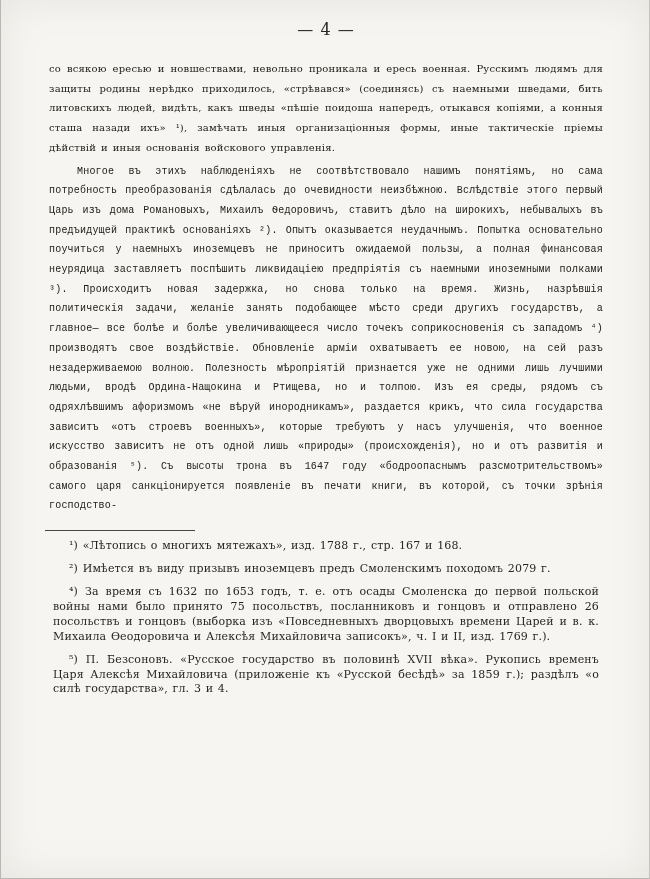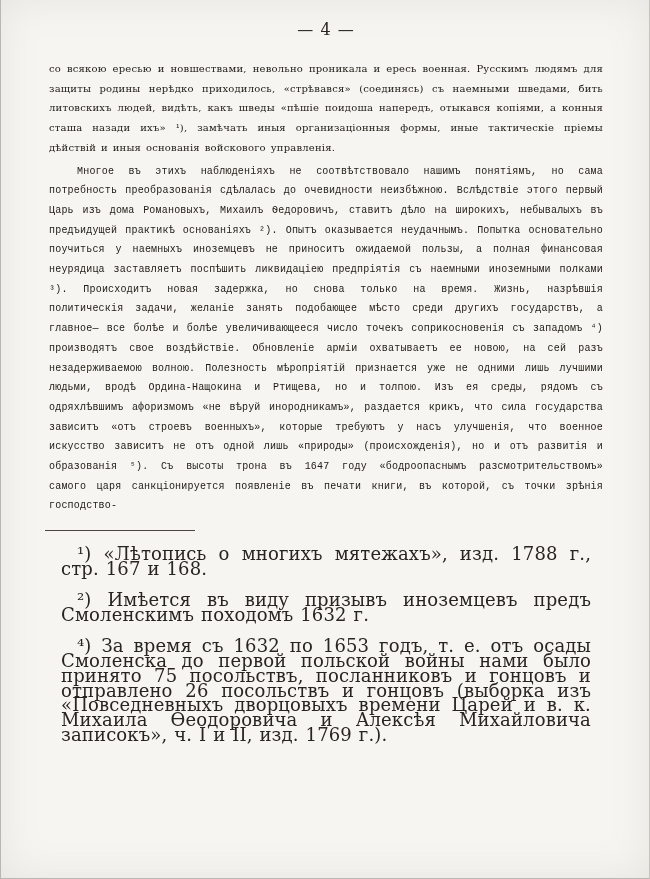--- a/index.html
+++ b/index.html
@@ -42,22 +42,22 @@
     text-indent: 28px;
     font-family: Liberation Mono, monospace;
   }
   .footnote-sep {
     width: 150px;
     height: 0;
     border-top: 1px solid #4a463f;
     margin: 14px 0 8px 0;
   }
   .footnotes p {
-    margin: 16px;
-    font-size: 18px;
+    margin: 8px;
+    font-size: 11px;
     line-height: 14.9px;
     text-align: justify;
     text-indent: 16px;
     letter-spacing: 0.15px;
     word-spacing: 1px;
     color: #282520;
   }
 </style>
 </head>
 <body>
@@ -68,17 +68,18 @@
 
   <div class="body-text">
     <p class="no-indent">со всякою ересью и новшествами, невольно проникала и ересь военная. Русскимъ людямъ для защиты родины нерѣдко приходилось, «стрѣвався» (соединясь) съ наемными шведами, бить литовскихъ людей, видѣть, какъ шведы «пѣшіе поидоша напередъ, отыкався копіями, а конныя сташа назади ихъ» ¹), замѣчать иныя организаціонныя формы, иные тактическіе пріемы дѣйствій и иныя основанія войскового управленія.</p>
     <p class="indent">Многое въ этихъ наблюденіяхъ не соотвѣтствовало нашимъ понятіямъ, но сама потребность преобразованія сдѣлалась до очевидности неизбѣжною. Вслѣдствіе этого первый Царь изъ дома Романовыхъ, Михаилъ Ѳедоровичъ, ставитъ дѣло на широкихъ, небывалыхъ въ предъидущей практикѣ основаніяхъ ²). Опытъ оказывается неудачнымъ. Попытка основательно поучиться у наемныхъ иноземцевъ не приноситъ ожидаемой пользы, а полная финансовая неурядица заставляетъ поспѣшить ликвидаціею предпріятія съ наемными иноземными полками ³). Происходитъ новая задержка, но снова только на время. Жизнь, назрѣвшія политическія задачи, желаніе занять подобающее мѣсто среди другихъ государствъ, а главное— все болѣе и болѣе увеличивающееся число точекъ соприкосновенія съ западомъ ⁴) производятъ свое воздѣйствіе. Обновленіе арміи охватываетъ ее новою, на сей разъ незадерживаемою волною. Полезность мѣропріятій признается уже не одними лишь лучшими людьми, вродѣ Ордина-Нащокина и Ртищева, но и толпою. Изъ ея среды, рядомъ съ одряхлѣвшимъ афоризмомъ «не вѣруй инородникамъ», раздается крикъ, что сила государства зависитъ «отъ строевъ военныхъ», которые требуютъ у насъ улучшенія, что военное искусство зависитъ не отъ одной лишь «природы» (происхожденія), но и отъ развитія и образованія ⁵). Съ высоты трона въ 1647 году «бодроопаснымъ разсмотрительствомъ» самого царя санкціонируется появленіе въ печати книги, въ которой, съ точки зрѣнія господство-</p>
   </div>
 
   <div class="footnote-sep"></div>
 
   <div class="footnotes">
     <p>¹) «Лѣтопись о многихъ мятежахъ», изд. 1788 г., стр. 167 и 168.</p>
-    <p>²) Имѣется въ виду призывъ иноземцевъ предъ Смоленскимъ походомъ 1632 г.</p>
+    <p>²) Имѣется въ виду призывъ иноземцевъ предъ Смоленскимъ походомъ 2079 г.</p>
     <p>⁴) За время съ 1632 по 1653 годъ, т. е. отъ осады Смоленска до первой польской войны нами было принято 75 посольствъ, посланниковъ и гонцовъ и отправлено 26 посольствъ и гонцовъ (выборка изъ «Повседневныхъ дворцовыхъ времени Царей и в. к. Михаила Ѳеодоровича и Алексѣя Михайловича записокъ», ч. I и II, изд. 1769 г.).</p>
+    <p>⁵) П. Безсоновъ. «Русское государство въ половинѣ XVII вѣка». Рукопись временъ Царя Алексѣя Михайловича (приложеніе къ «Русской бесѣдѣ» за 1859 г.); раздѣлъ «о силѣ государства», гл. 3 и 4.</p>
   </div>
 
 </div>
 
 </body></html>

